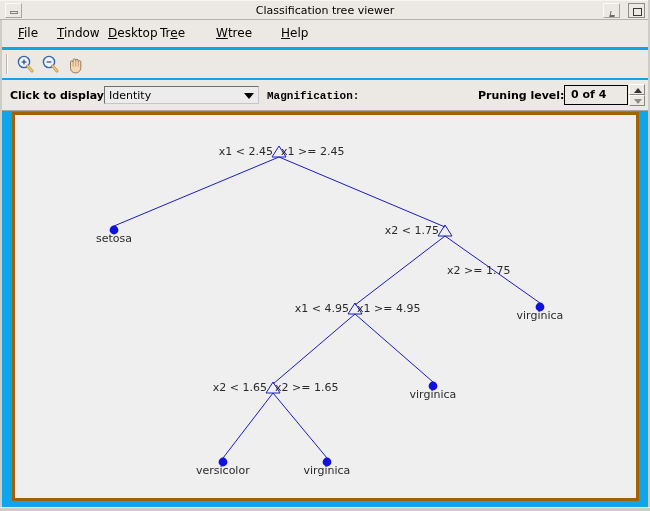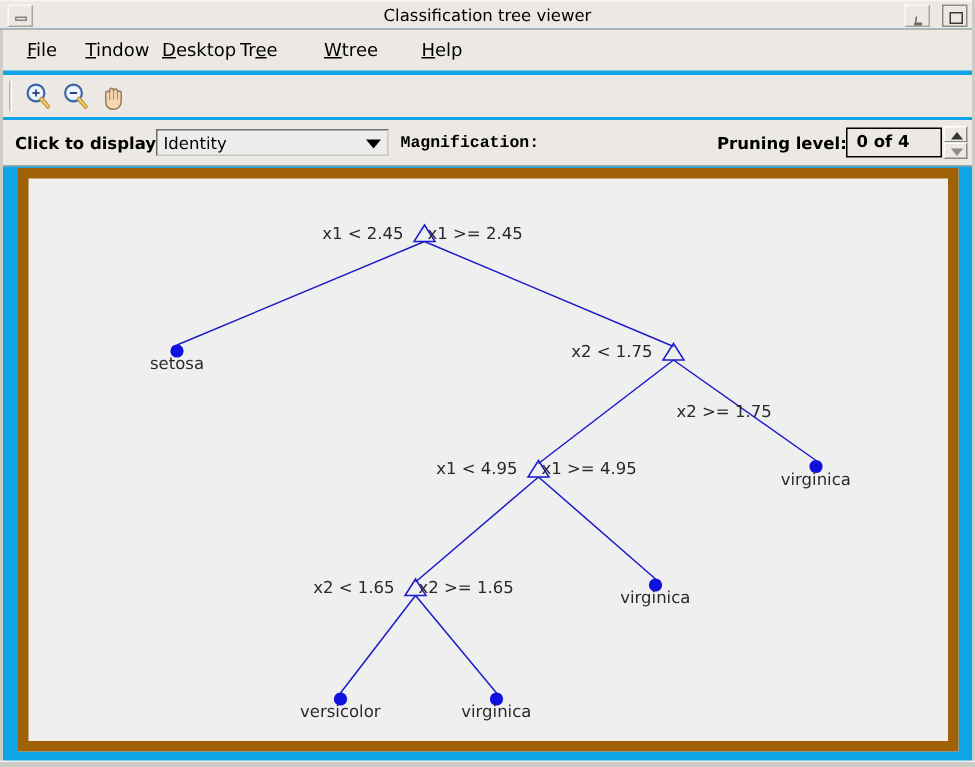--- a/index.html
+++ b/index.html
@@ -133,21 +133,21 @@
   }
   .spin-tri.up{top:3px;border-bottom:5px solid #333;}
   .spin-tri.dn{top:3px;border-top:5px solid #8c8c8c;}
   .strip-line{
     position:absolute;left:0;top:110px;width:650px;height:1px;background:#a9a6a0;
   }
   
   .plotframe{
     position:absolute;left:12px;top:112px;width:627px;height:389px;
     background:#efefef;
-    border:7px solid #a16207;
+    border:3px solid #a16207;
     box-sizing:border-box;
     overflow:hidden;
   }
   .plotframe svg{position:absolute;left:0;top:0;}
   .node-label{
     position:absolute;font-size:11px;color:#2a2a2a;line-height:13px;
     white-space:nowrap;
   }
   .node-label.lt{text-align:right;}
   

